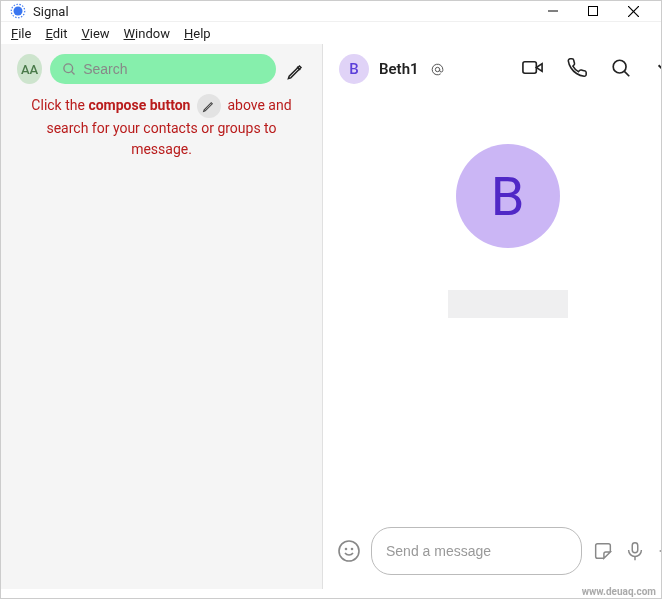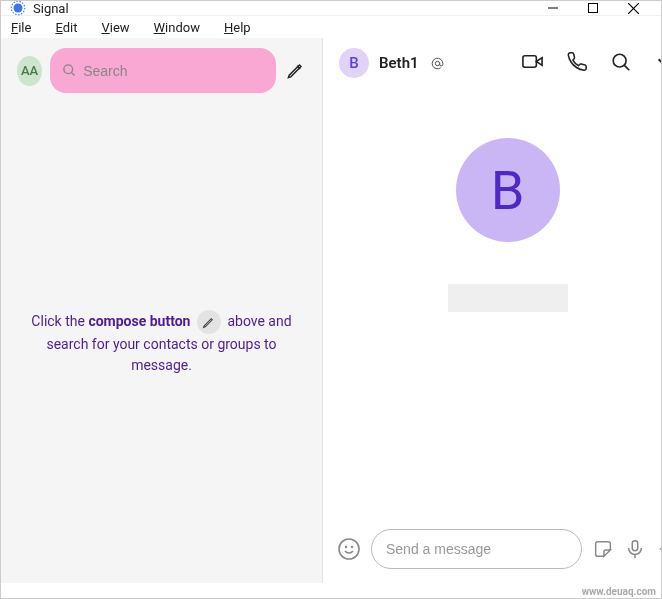--- a/index.html
+++ b/index.html
@@ -1,61 +1,61 @@
 <!DOCTYPE html>
 <html><head>
   <meta charset="utf-8">
   <style>
     * { margin: 0; padding: 0; box-sizing: border-box; }
     body { font-family: -apple-system, BlinkMacSystemFont, "Segoe UI", Roboto, sans-serif; font-size: 13px; color: #222; background: #fff; width: 662px; height: 599px; overflow: hidden; border: 1px solid #ccc; }
     
     
-    .titlebar { display: flex; align-items: center; height: 15px; padding: 0 8px; border-bottom: 1px solid #f0f0f0; }
+    .titlebar { display: flex; align-items: center; height: 21px; padding: 0 8px; border-bottom: 1px solid #f0f0f0; }
     .app-icon { width: 18px; height: 18px; margin-right: 6px; display: flex; align-items: center; justify-content: center; }
     .app-title { flex: 1; font-size: 13px; }
     .win-controls { display: flex; gap: 0; }
     .win-btn { width: 40px; height: 28px; display: flex; align-items: center; justify-content: center; cursor: pointer; }
     
     
-    .menubar { display: flex; height: 22px; padding: 0 4px; gap: 12px; align-items: center; }
+    .menubar { display: flex; height: 22px; padding: 0 4px; gap: 2px; align-items: center; }
     .menu-item { padding: 2px 6px; font-size: 13px; cursor: pointer; }
     .menu-item span { text-decoration: underline; text-decoration-thickness: 1px; }
     
     
     .main { display: flex; height: calc(100% - 52px); }
     
     
     .leftpane { width: 322px; background: #f5f5f5; border-right: 1px solid #e0e0e0; display: flex; flex-direction: column; }
-    .left-header { display: flex; align-items: center; padding: 10px 16px; gap: 8px; }
+    .left-header { display: flex; align-items: flex-end; padding: 10px 16px; gap: 8px; }
     .avatar-self { width: 30px; height: 30px; border-radius: 50%; background: #cde4cd; color: #4a7a4a; display: flex; align-items: center; justify-content: center; font-size: 13px; font-weight: 500; }
-    .search-wrap { flex: 1; display: flex; align-items: center; background: #f9a8d4; border-radius: 16px; height: 45px; padding: 0 12px; gap: 6px; }
+    .search-wrap { flex: 1; display: flex; align-items: center; background: #86efac; border-radius: 16px; height: 30px; padding: 0 12px; gap: 6px; }
     .search-wrap input { background: transparent; border: none; outline: none; flex: 1; font-size: 14px; color: #555; }
     .search-wrap input::placeholder { color: #888; }
     .compose-btn { width: 26px; height: 26px; display: flex; align-items: center; justify-content: center; cursor: pointer; }
     
-    .left-hint { flex: 1; display: flex; flex-direction: column; align-items: center; justify-content: center; padding: 0 16px; text-align: center; color: #4c1d95; line-height: 1.5; font-size: 14px; }
+    .left-hint { flex: 1; display: flex; flex-direction: column; align-items: center; justify-content: flex-start; padding: 0 16px; text-align: center; color: #b91c1c; line-height: 1.5; font-size: 14px; }
     .hint-line { display: inline; }
     .hint-bold { font-weight: 700; }
     .hint-icon { display: inline-flex; align-items: center; justify-content: center; width: 24px; height: 24px; border-radius: 50%; background: #e3e3e3; vertical-align: middle; margin: 0 3px; }
     
     
     .rightpane { flex: 1; display: flex; flex-direction: column; background: #fff; }
     .conv-header { display: flex; align-items: center; padding: 10px 16px; gap: 10px; }
     .contact-avatar { width: 30px; height: 30px; border-radius: 50%; background: #e0d3f7; color: #5b3fd9; display: flex; align-items: center; justify-content: center; font-size: 15px; font-weight: 500; }
     .contact-name { font-weight: 600; font-size: 15px; }
     .contact-icons { margin-left: auto; display: flex; gap: 22px; align-items: center; }
     .hdr-icon { cursor: pointer; color: #222; }
     
     .conv-body { flex: 1; display: flex; flex-direction: column; align-items: center; padding-top: 50px; }
     .big-avatar { width: 104px; height: 104px; border-radius: 50%; background: #cbb6f5; color: #5028c6; display: flex; align-items: center; justify-content: center; font-size: 54px; font-weight: 400; }
     .contact-card { margin-top: 42px; width: 120px; height: 28px; background: #efeff0; }
     
     .composer { display: flex; align-items: center; padding: 10px 14px 14px 14px; gap: 10px; }
     .comp-icon { cursor: pointer; color: #666; display: flex; }
-    .msg-input-wrap { flex: 1; border: 1.5px solid #bbb; border-radius: 20px; height: 40px; display: flex; align-items: center; padding: 0 14px; }
+    .msg-input-wrap { flex: 1; border: 1.5px solid #bbb; border-radius: 20px; height: 48px; display: flex; align-items: center; padding: 0 14px; }
     .msg-input-wrap input { border: none; outline: none; flex: 1; font-size: 14px; background: transparent; }
     .msg-input-wrap input::placeholder { color: #999; }
     
     .watermark { position: absolute; right: 6px; bottom: 2px; font-size: 10px; color: #aaa; font-weight: bold; }
   </style>
 </head>
 <body>
 
 <div class="titlebar">
   <div class="app-icon">

